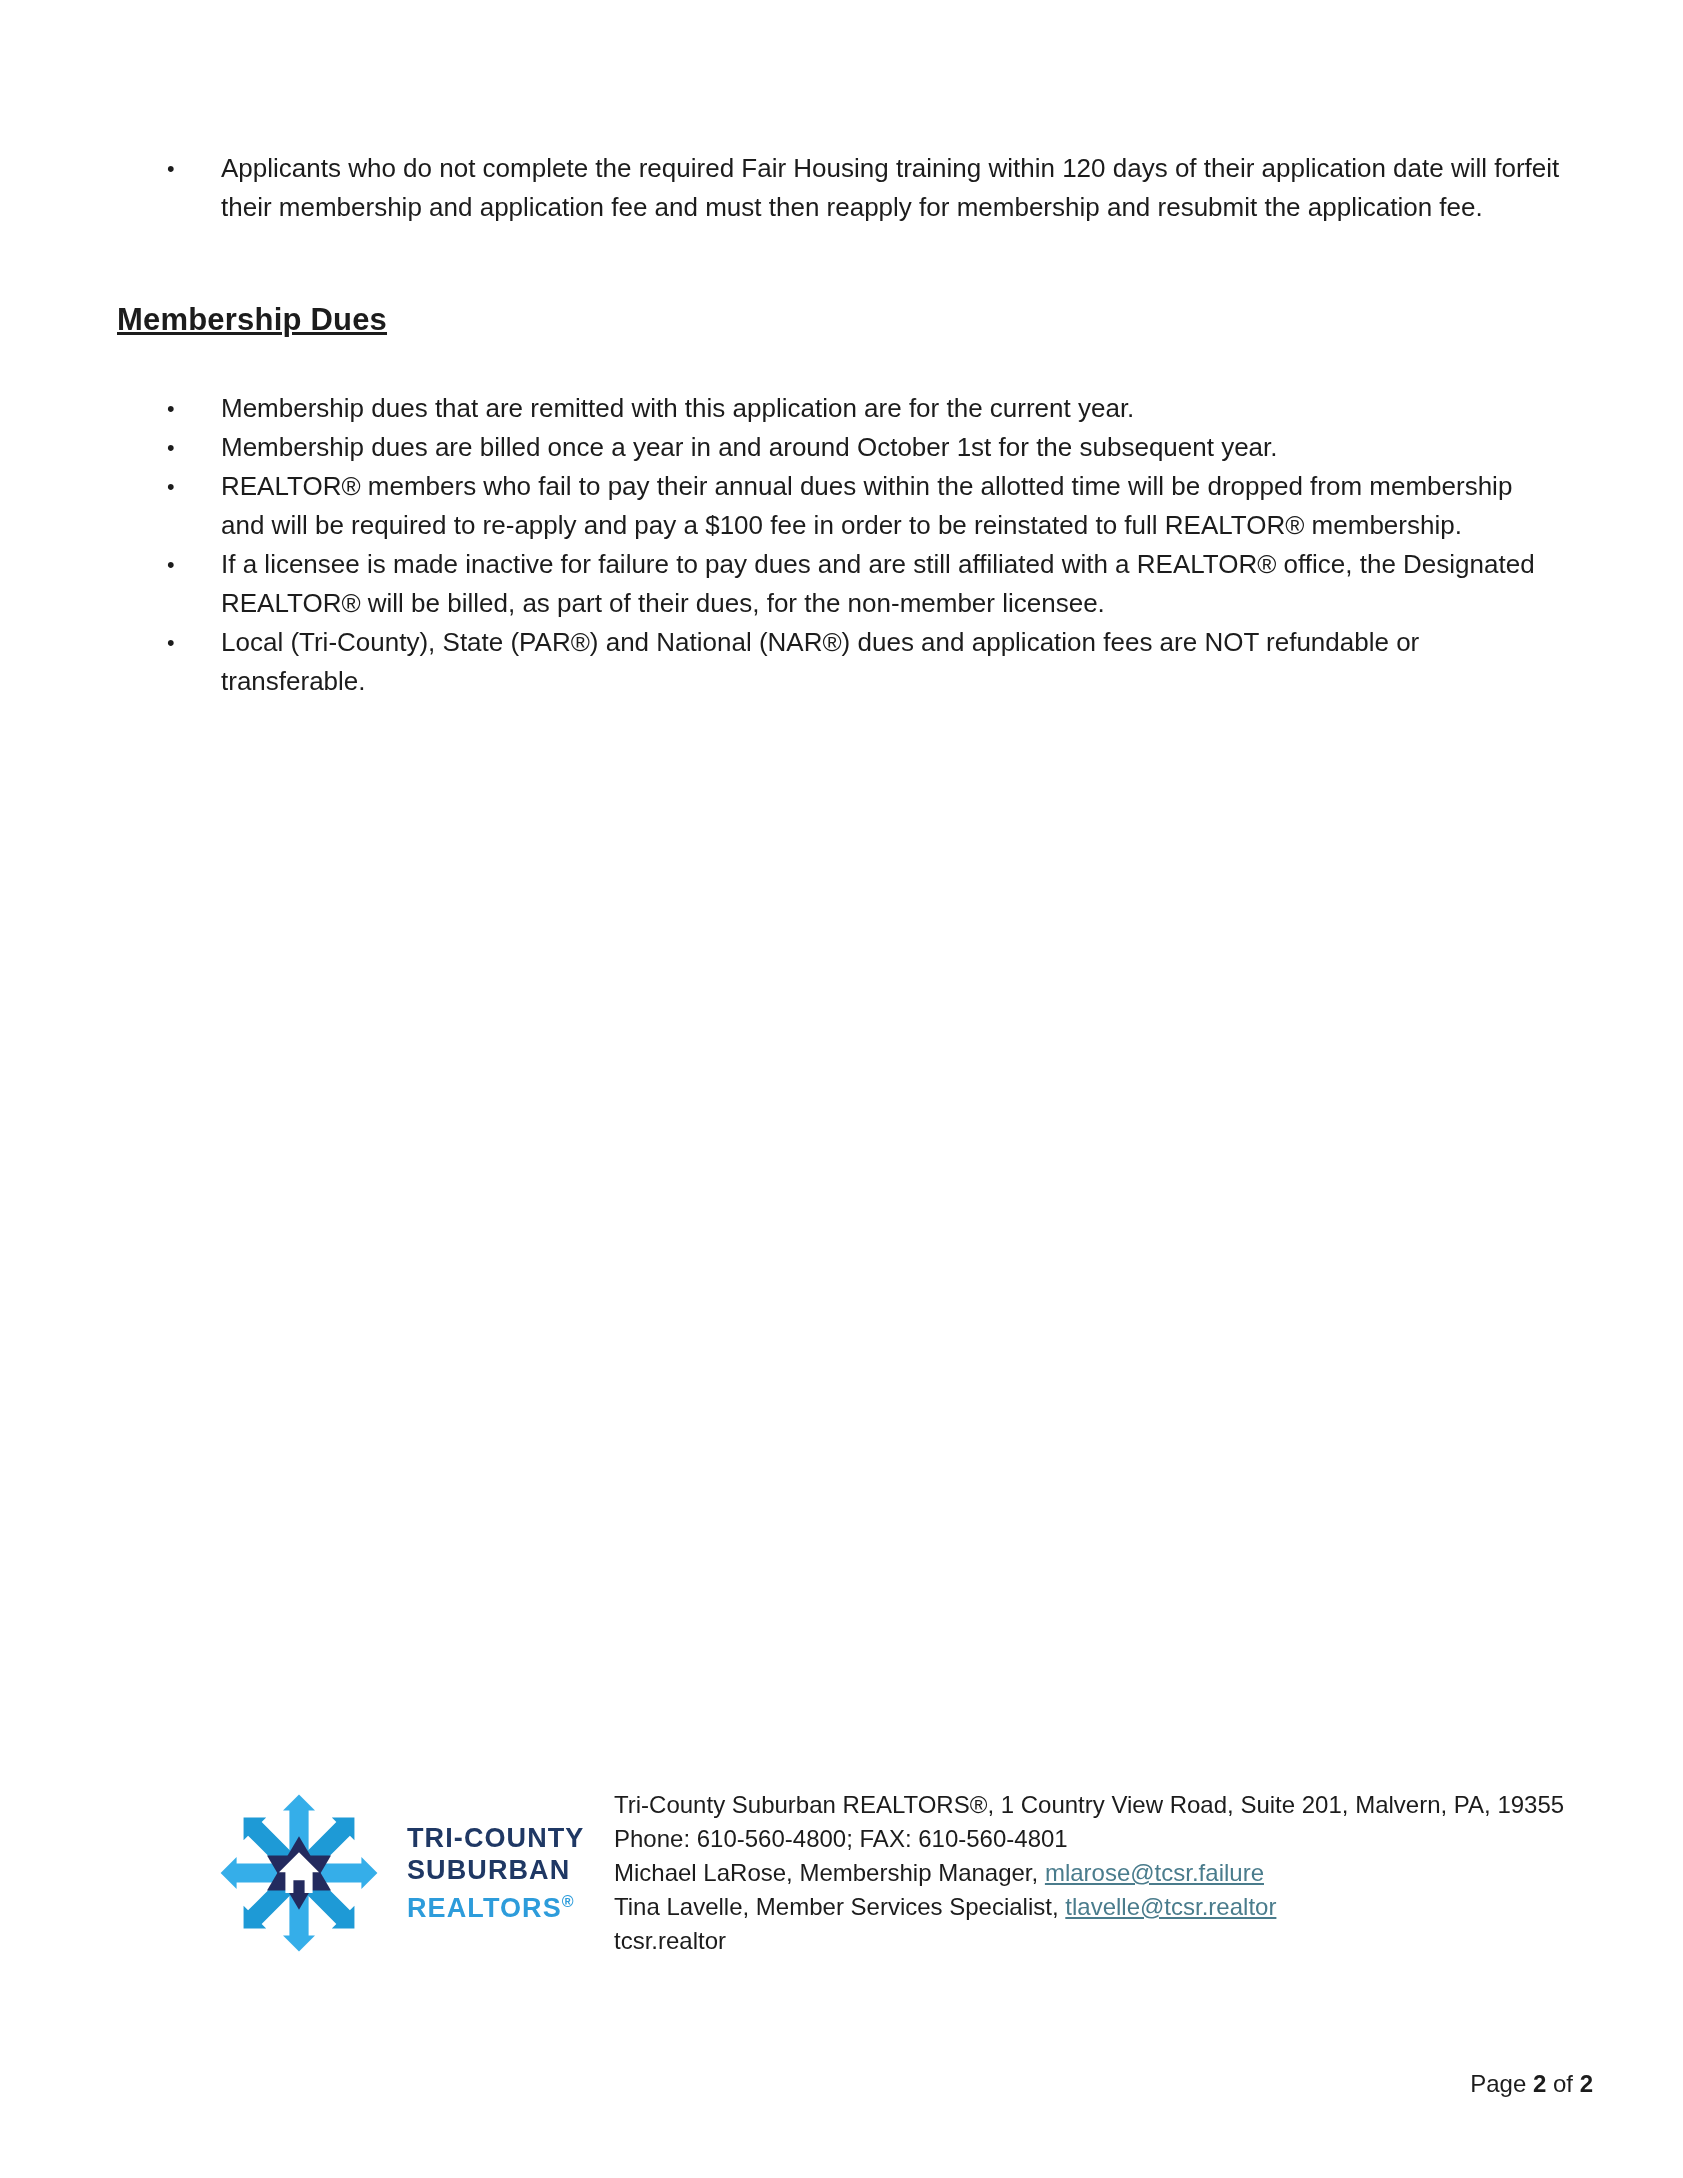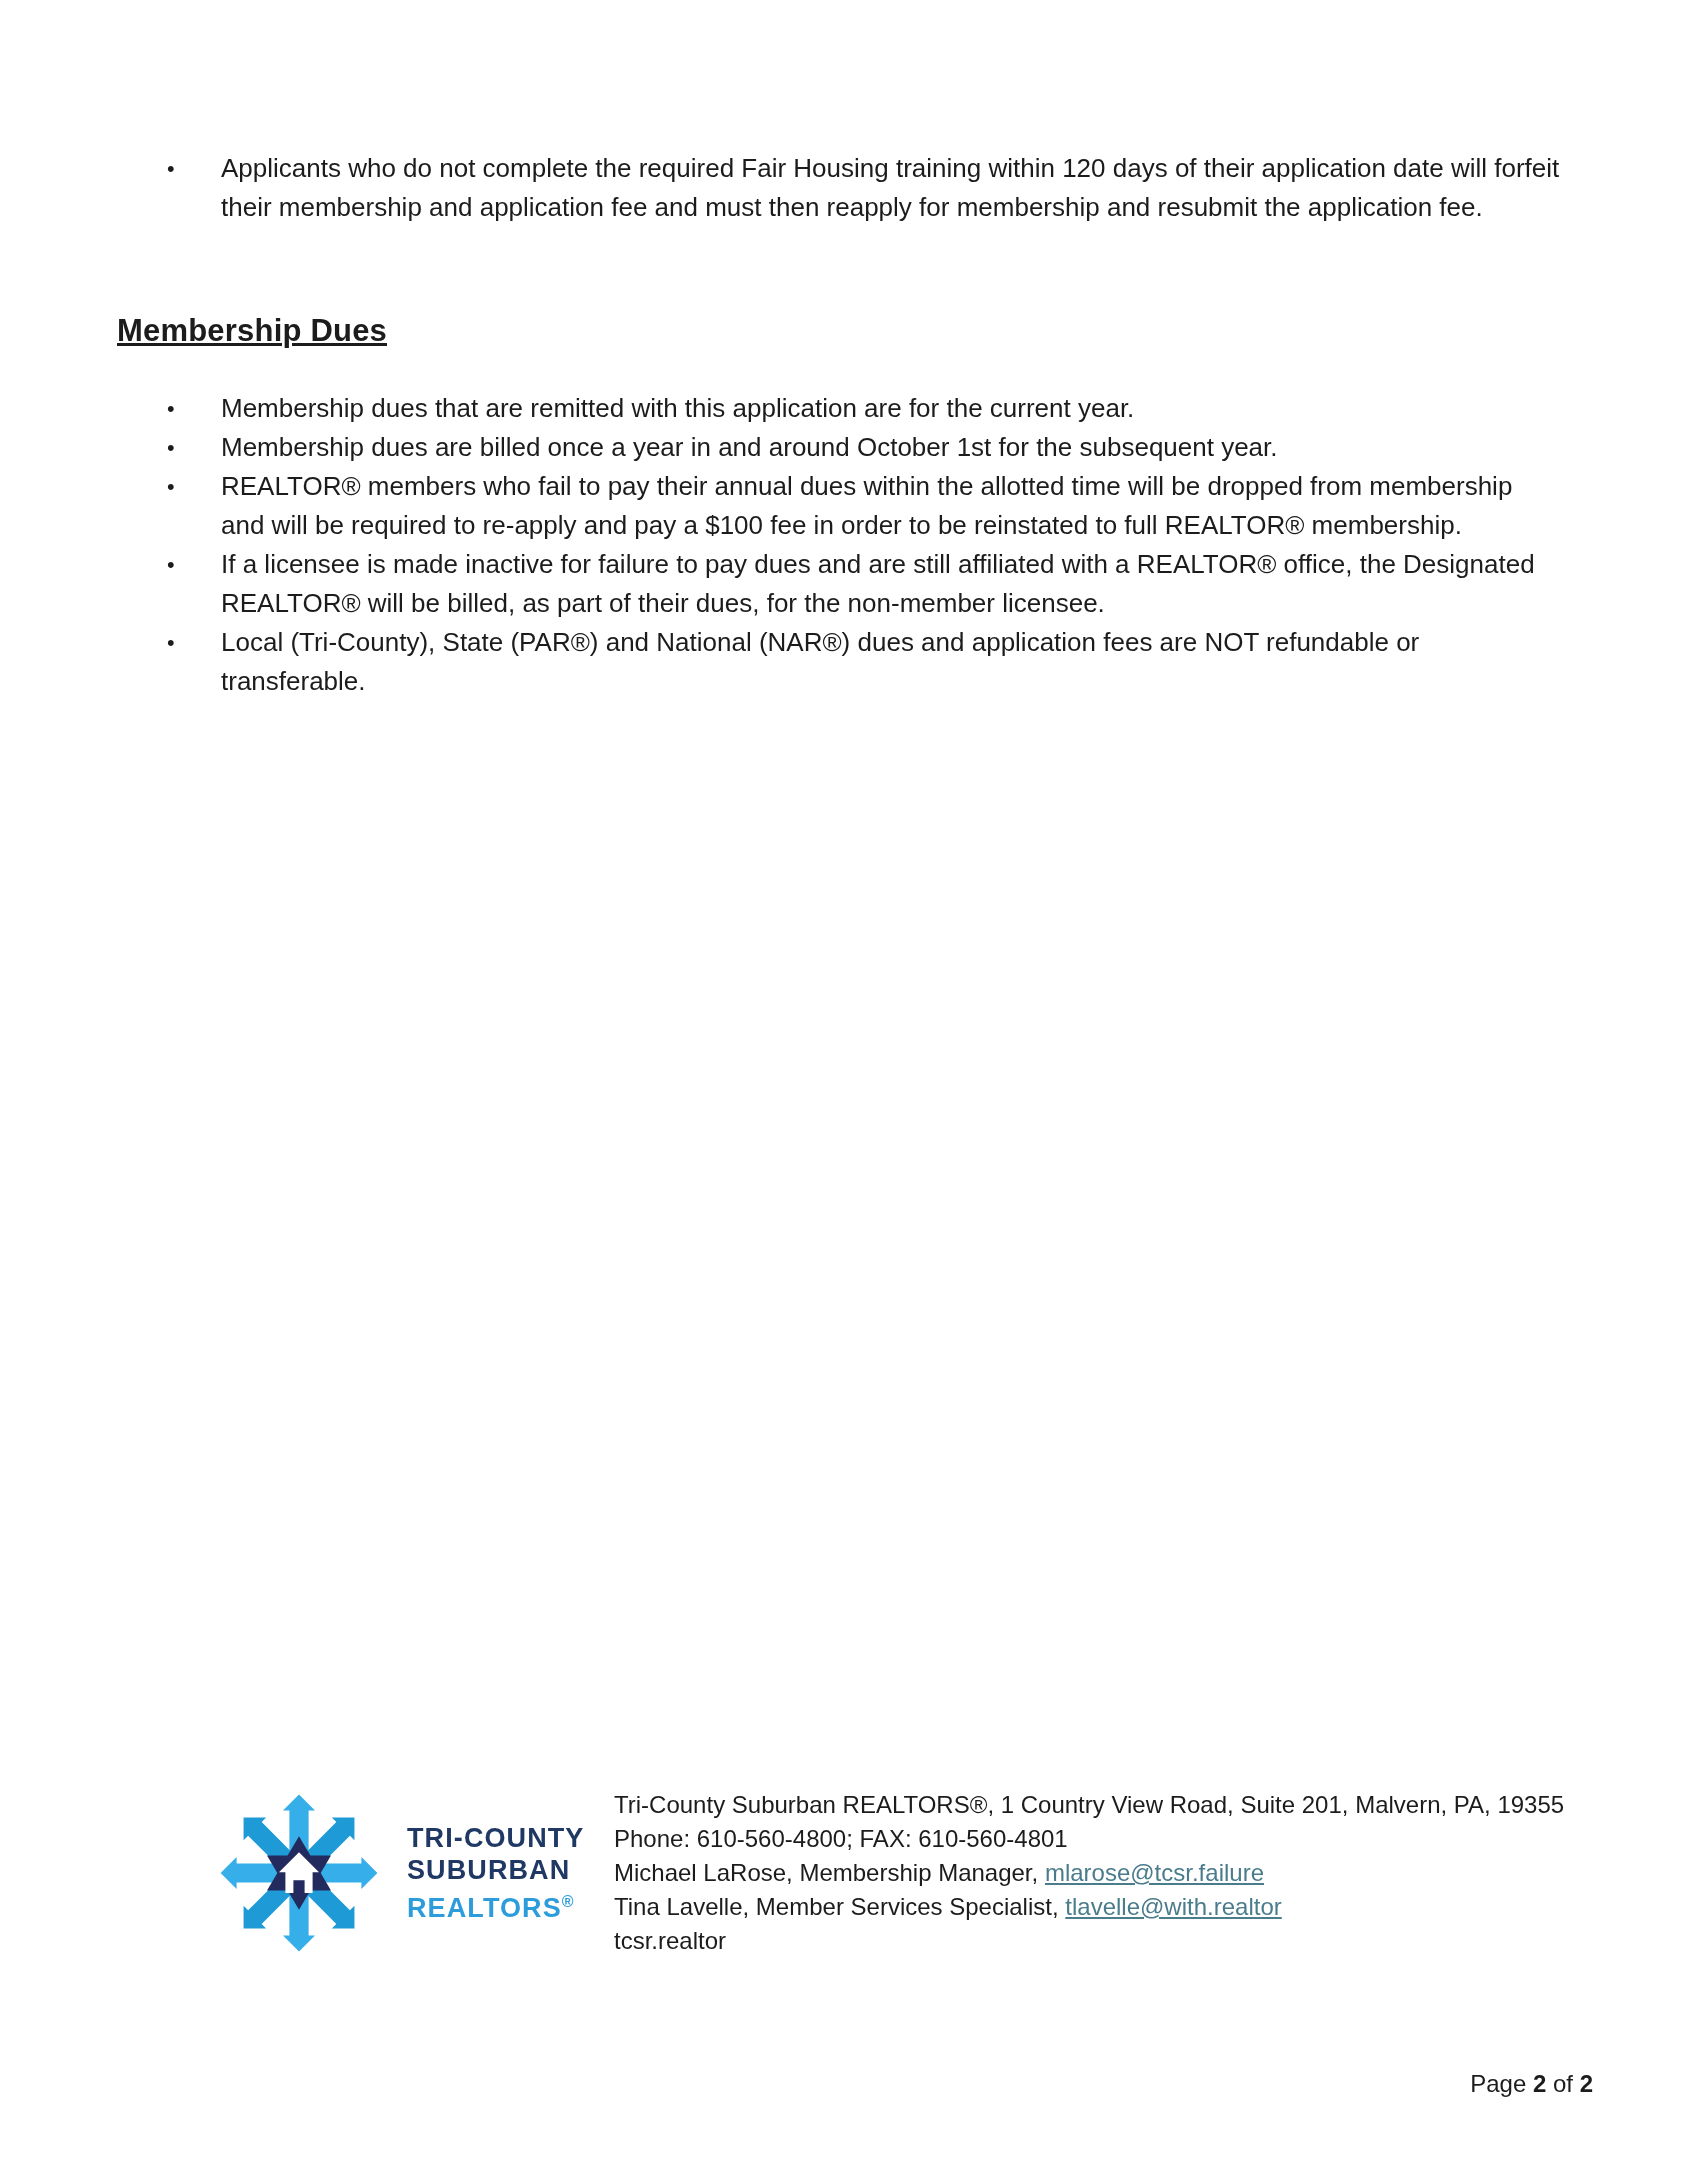--- a/index.html
+++ b/index.html
@@ -13,21 +13,21 @@
     margin:0 auto;
   }
   .bullet-list { position:absolute; left:167px; width:1393px; }
   .intro-list  { top:149px; }
   .dues-list   { top:389px; }
   .bullet-row  { display:flex; font-size:26px; line-height:39px; }
   .bullet-glyph{ flex:0 0 54px; width:54px; font-size:21.6px; }
   .bullet-text { flex:1; }
 
   .section-heading {
-    position:absolute; left:117px; top:313px;
+    position:absolute; left:117px; top:302px;
     font-size:31px; font-weight:bold; text-decoration:underline;
     letter-spacing:0.2px;
     text-align:center;
   }
 
   .footer-logo {
     position:absolute; left:219px; top:1793px;
     display:flex; align-items:center; gap:28px;
   }
   .logo-star { width:160px; height:160px; display:block; }
@@ -118,21 +118,21 @@
 
   <div class="contact-block">
     <div class="contact-line">Tri-County Suburban REALTORS®, 1 Country View Road, Suite 201, Malvern, PA, 19355</div>
     <div class="contact-line">Phone: 610-560-4800; FAX: 610-560-4801</div>
     <div class="contact-line">
       <span>Michael LaRose, Membership Manager,</span>
       <span class="email-link" style="color:#4A7C8C;">mlarose@tcsr.failure</span>
     </div>
     <div class="contact-line">
       <span>Tina Lavelle, Member Services Specialist,</span>
-      <span class="email-link" style="color:#4A7C8C;">tlavelle@with.realtor</span>
+      <span class="email-link" style="color:#4A7C8C;">tlavelle@tcsr.realtor</span>
     </div>
     <div class="contact-line">tcsr.realtor</div>
   </div>
 
   <div class="page-number">
     <span>Page</span>
     <span class="pn-bold">2</span>
     <span>of</span>
     <span class="pn-bold">2</span>
   </div>

